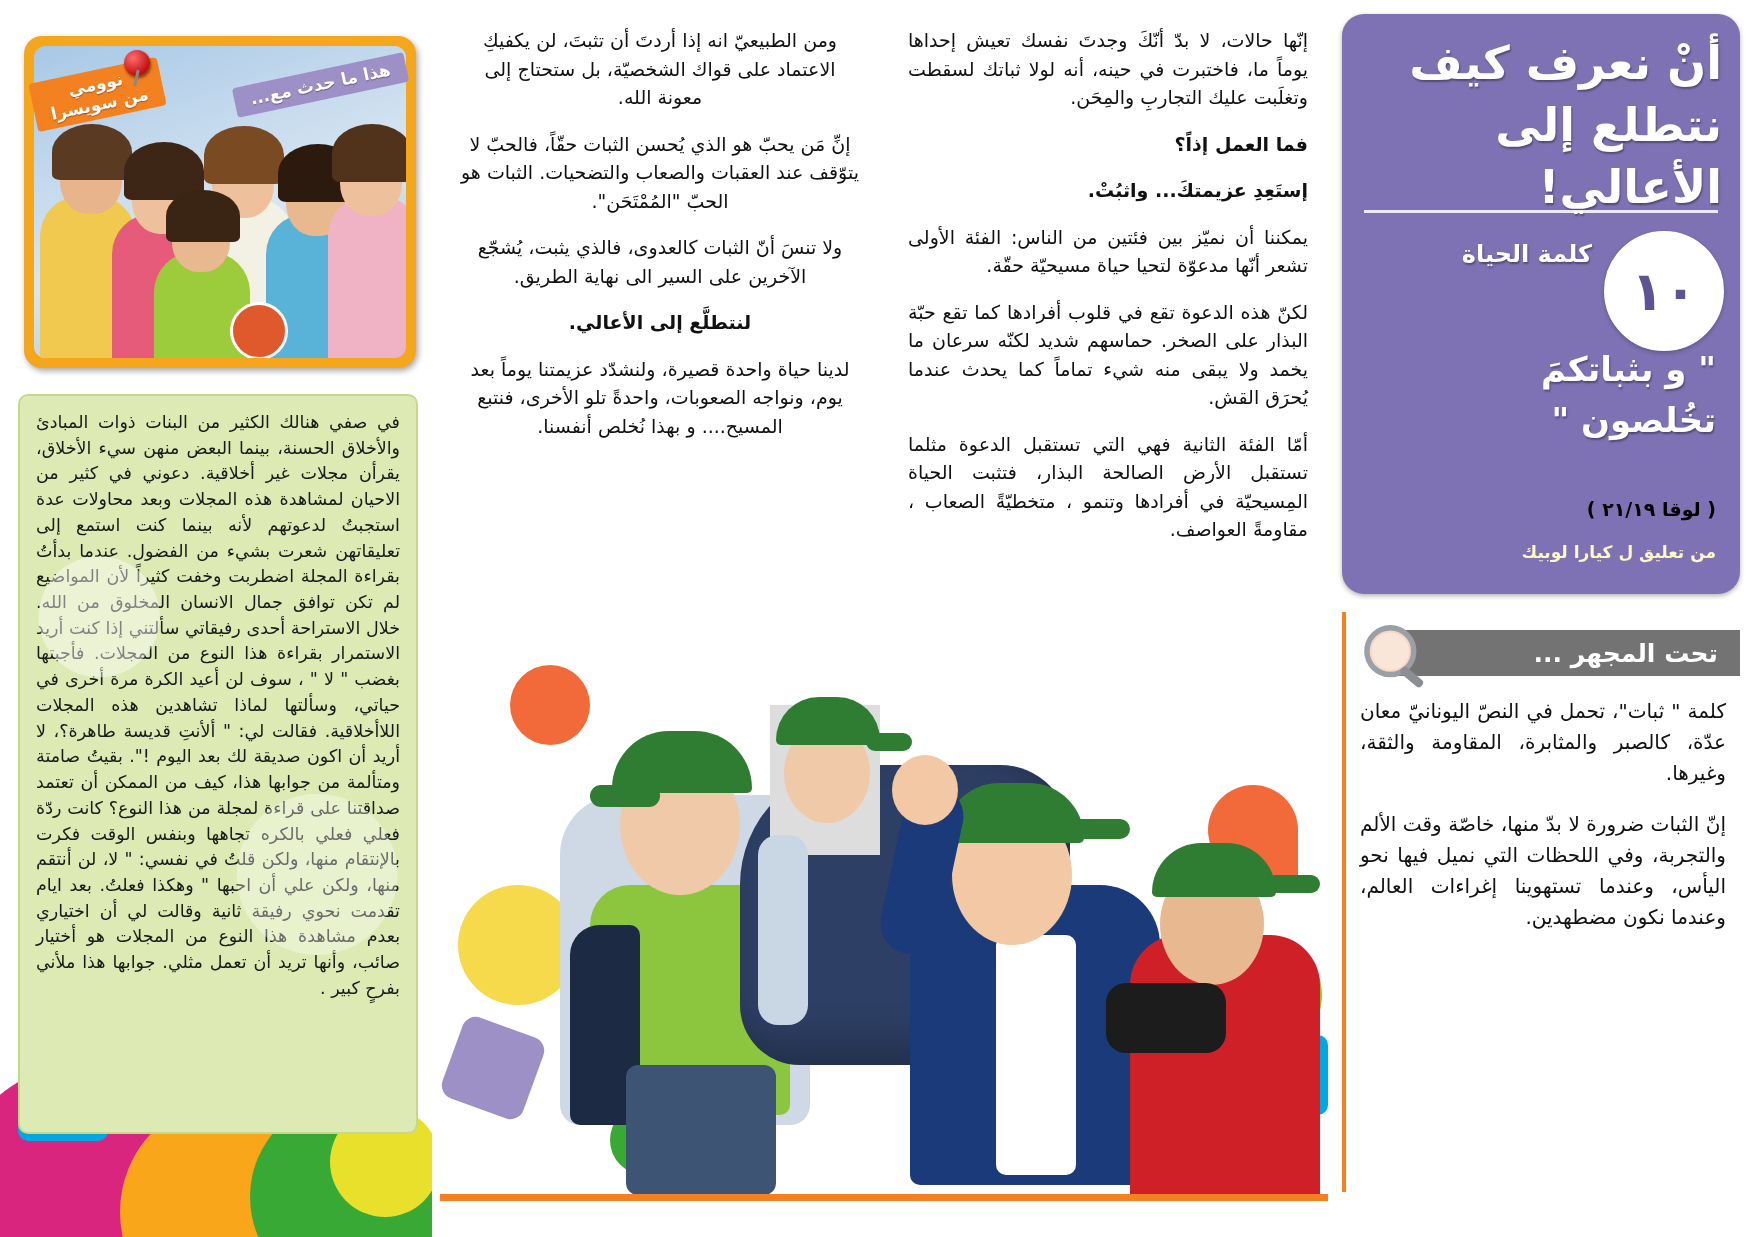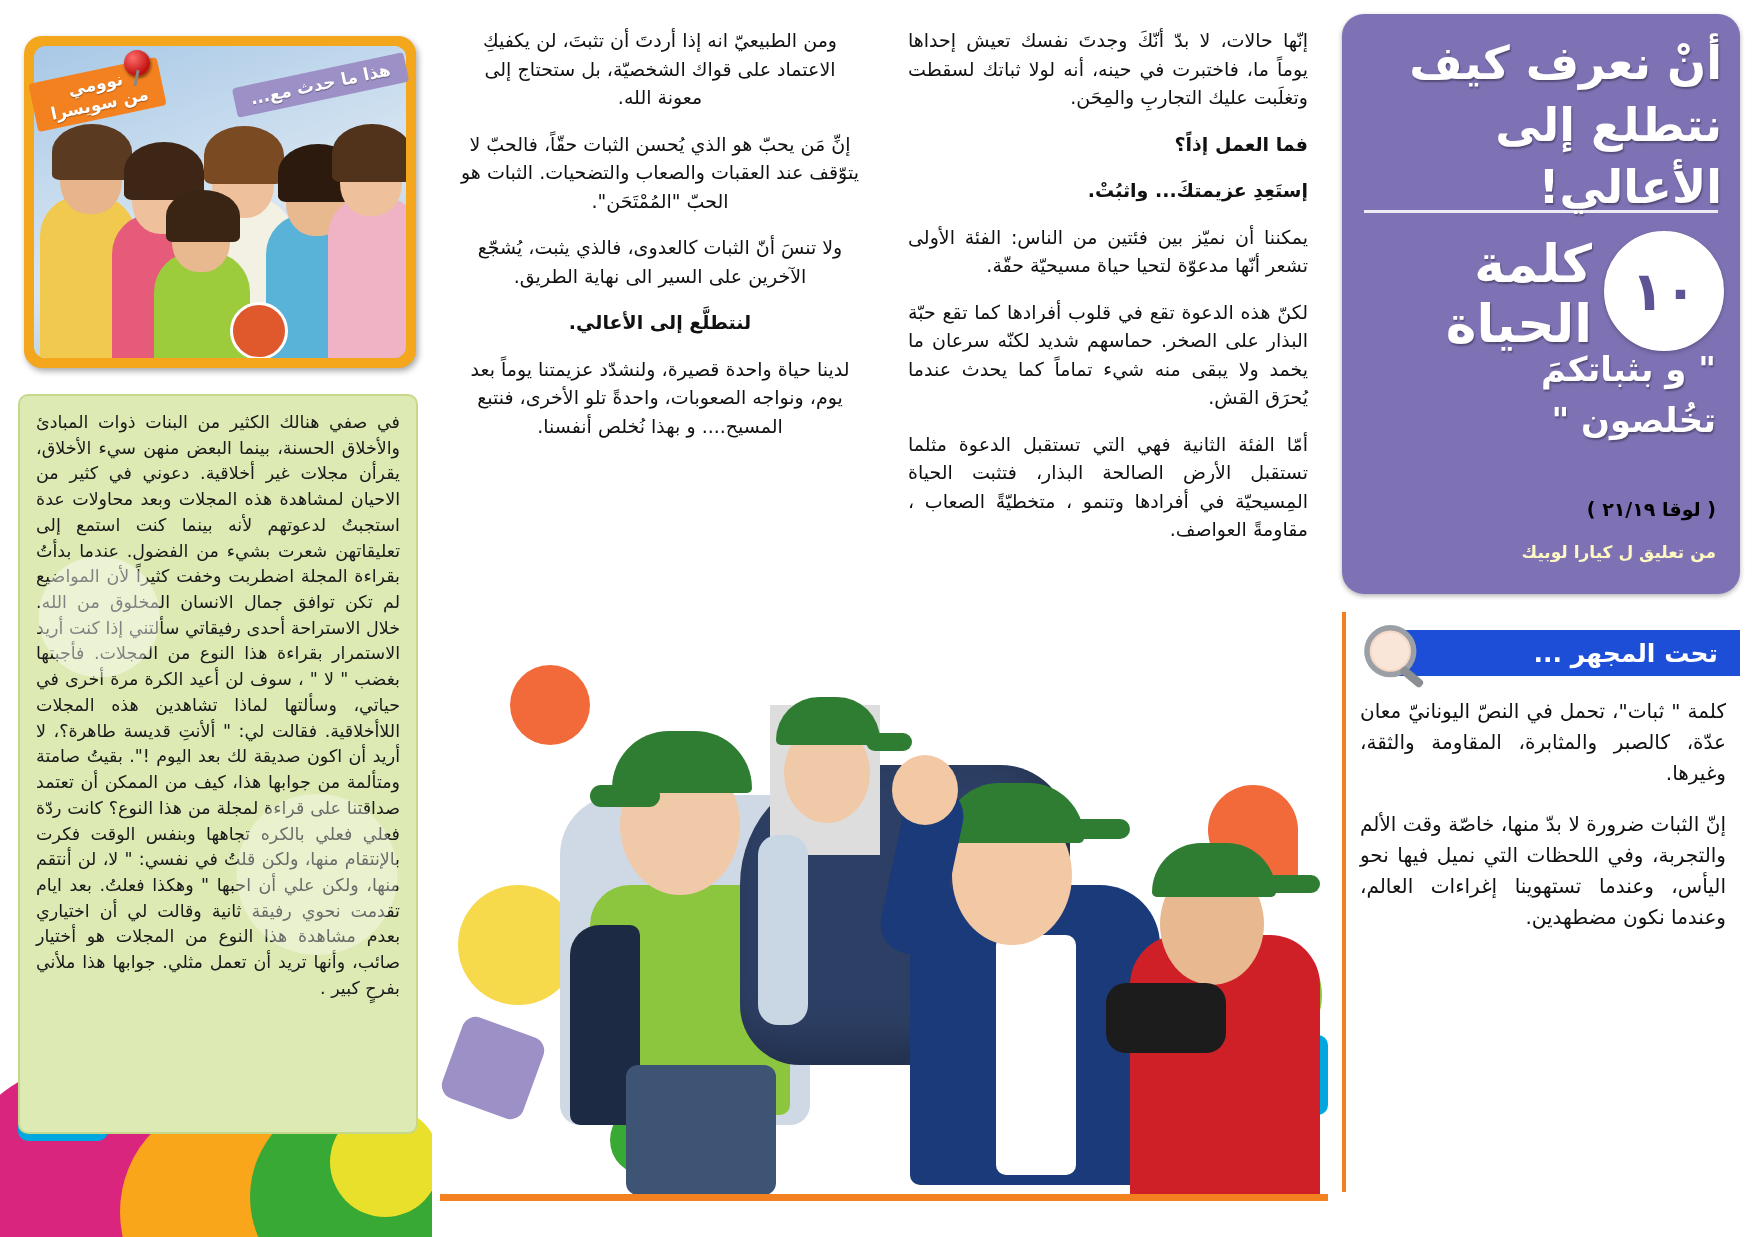--- a/index.html
+++ b/index.html
@@ -190,22 +190,22 @@
   }
   #lesson-badge {
     position: absolute; right: 16px; top: 217px;
     width: 120px; height: 120px; border-radius: 50%;
     background: #ffffff; border: 3px solid #ffffff;
     display: flex; align-items: center; justify-content: center;
     color: #5f5396; font-weight: bold; font-size: 54px;
     box-shadow: 0 2px 4px rgba(0,0,0,.25);
   }
   #kalimat {
-    position: absolute; right: 148px; top: 220px;
-    color: #fff; font-weight: bold; font-size: 52px;
+    position: absolute; right: 148px; top: 226px;
+    color: #fff; font-weight: bold; font-size: 24px;
     text-shadow: 1px 2px 2px rgba(0,0,0,.35);
   }
   #verse {
     position: absolute; right: 24px; top: 330px; left: 120px;
     color: #fff; font-weight: bold; font-size: 34px;
     line-height: 1.5; text-align: right;
     text-shadow: 1px 2px 2px rgba(0,0,0,.35);
   }
   #verse-ref {
     position: absolute; right: 24px; top: 484px;
@@ -220,21 +220,21 @@
   #micro-card {
     position: absolute; left: 14px; top: 612px;
     width: 398px; height: 580px;
     background: #fff;
     border-left: 4px solid #f4811f;
     overflow: visible;
   }
   #micro-header {
     position: absolute; right: 0; top: 18px;
     width: 360px; height: 46px;
-    background: #1d4ed8;
+    background: #737373;
     border-radius: 4px 0 0 4px;
     display:flex; align-items:center; justify-content:flex-start;
     padding-right: 22px;
     color:#fff; font-weight:bold; font-size:25px;
   }
   #magnifier {
     position:absolute; left: 10px; top: 8px;
     width: 78px; height: 78px;
   }
   #micro-body {

